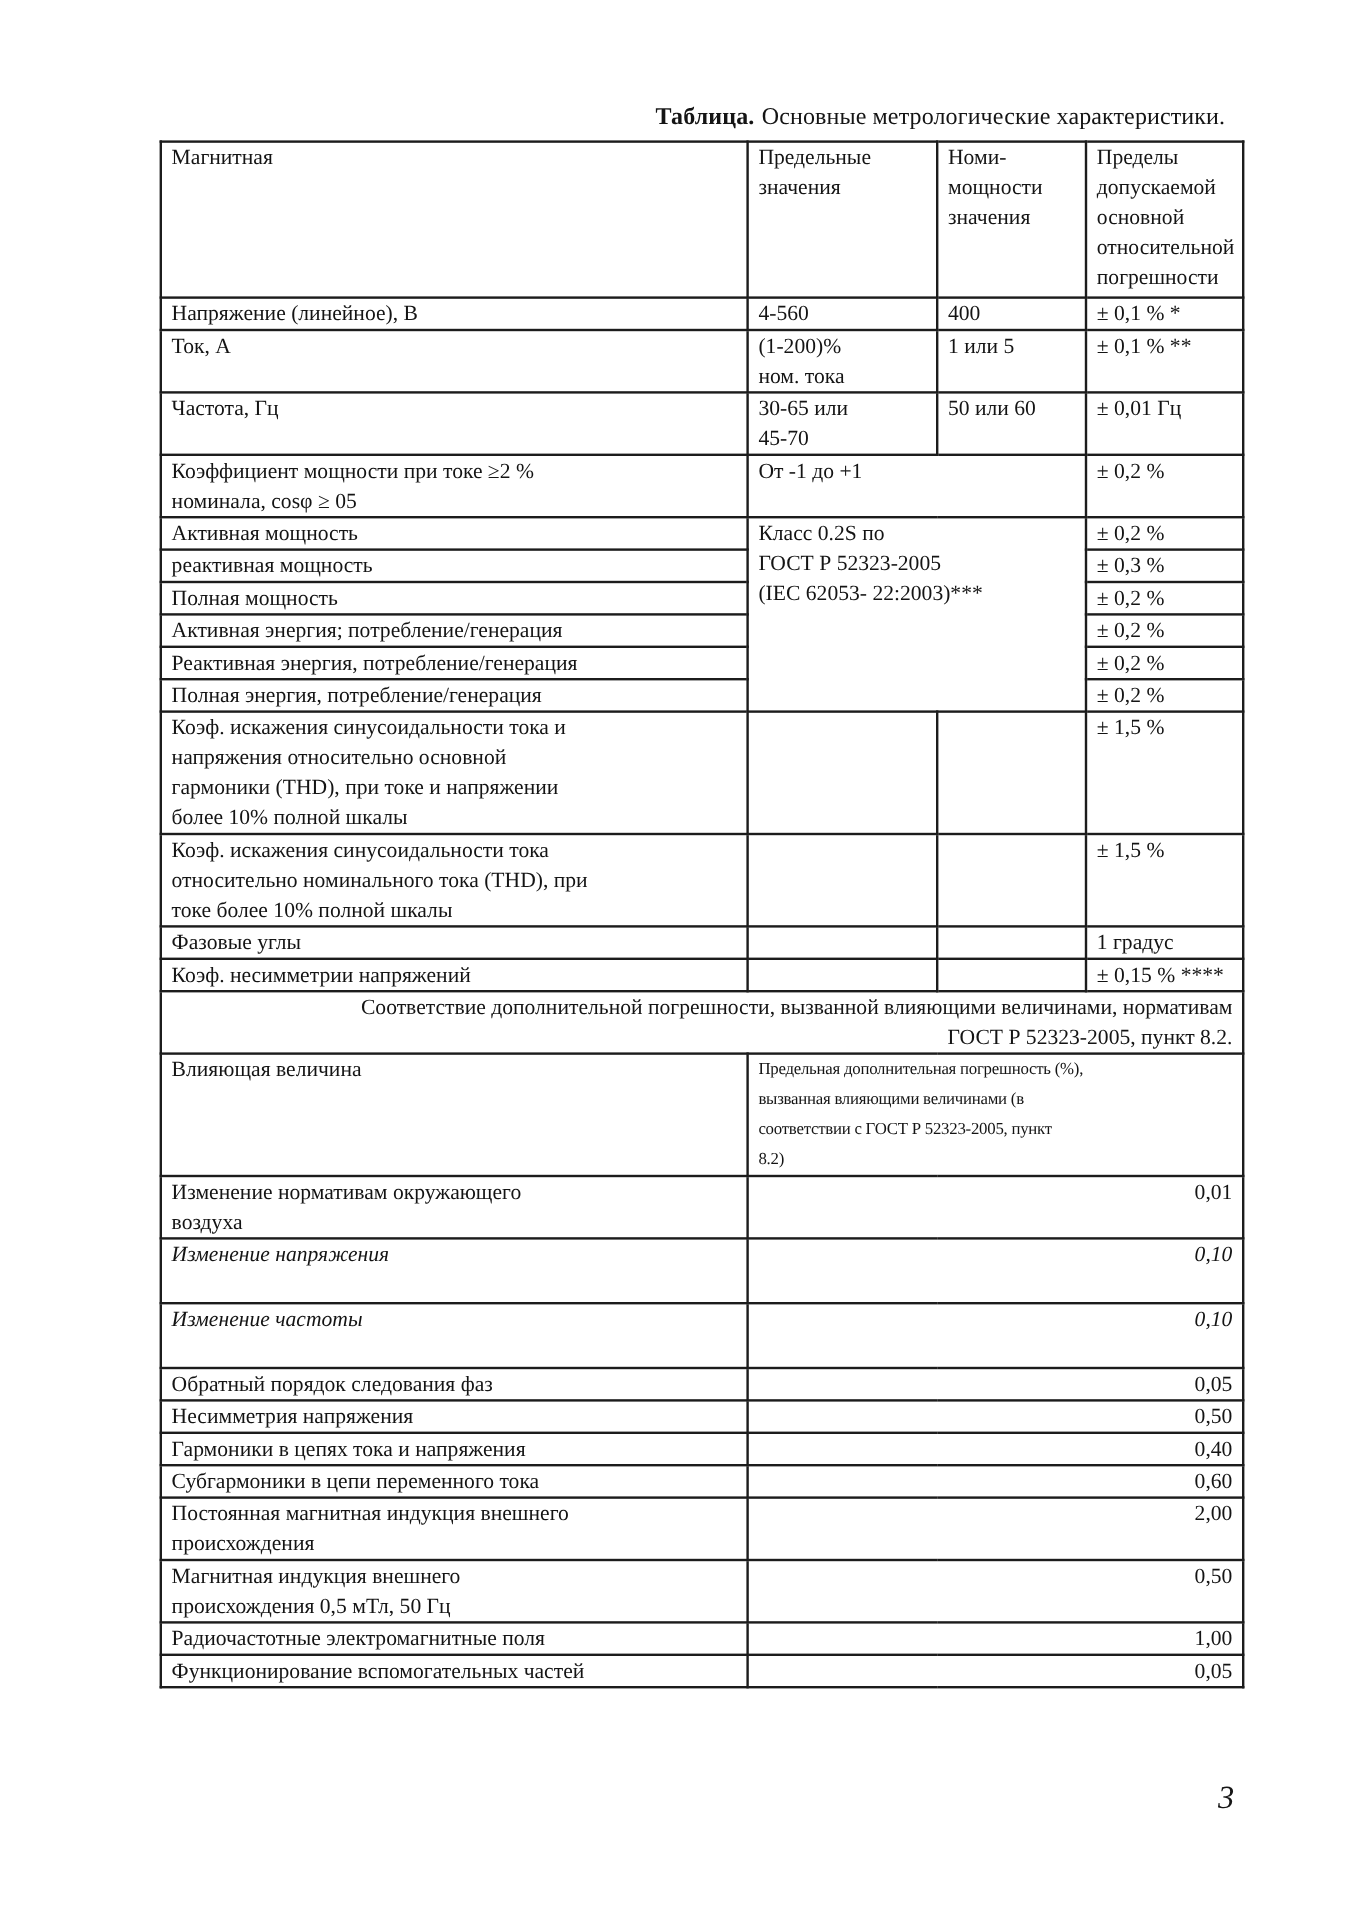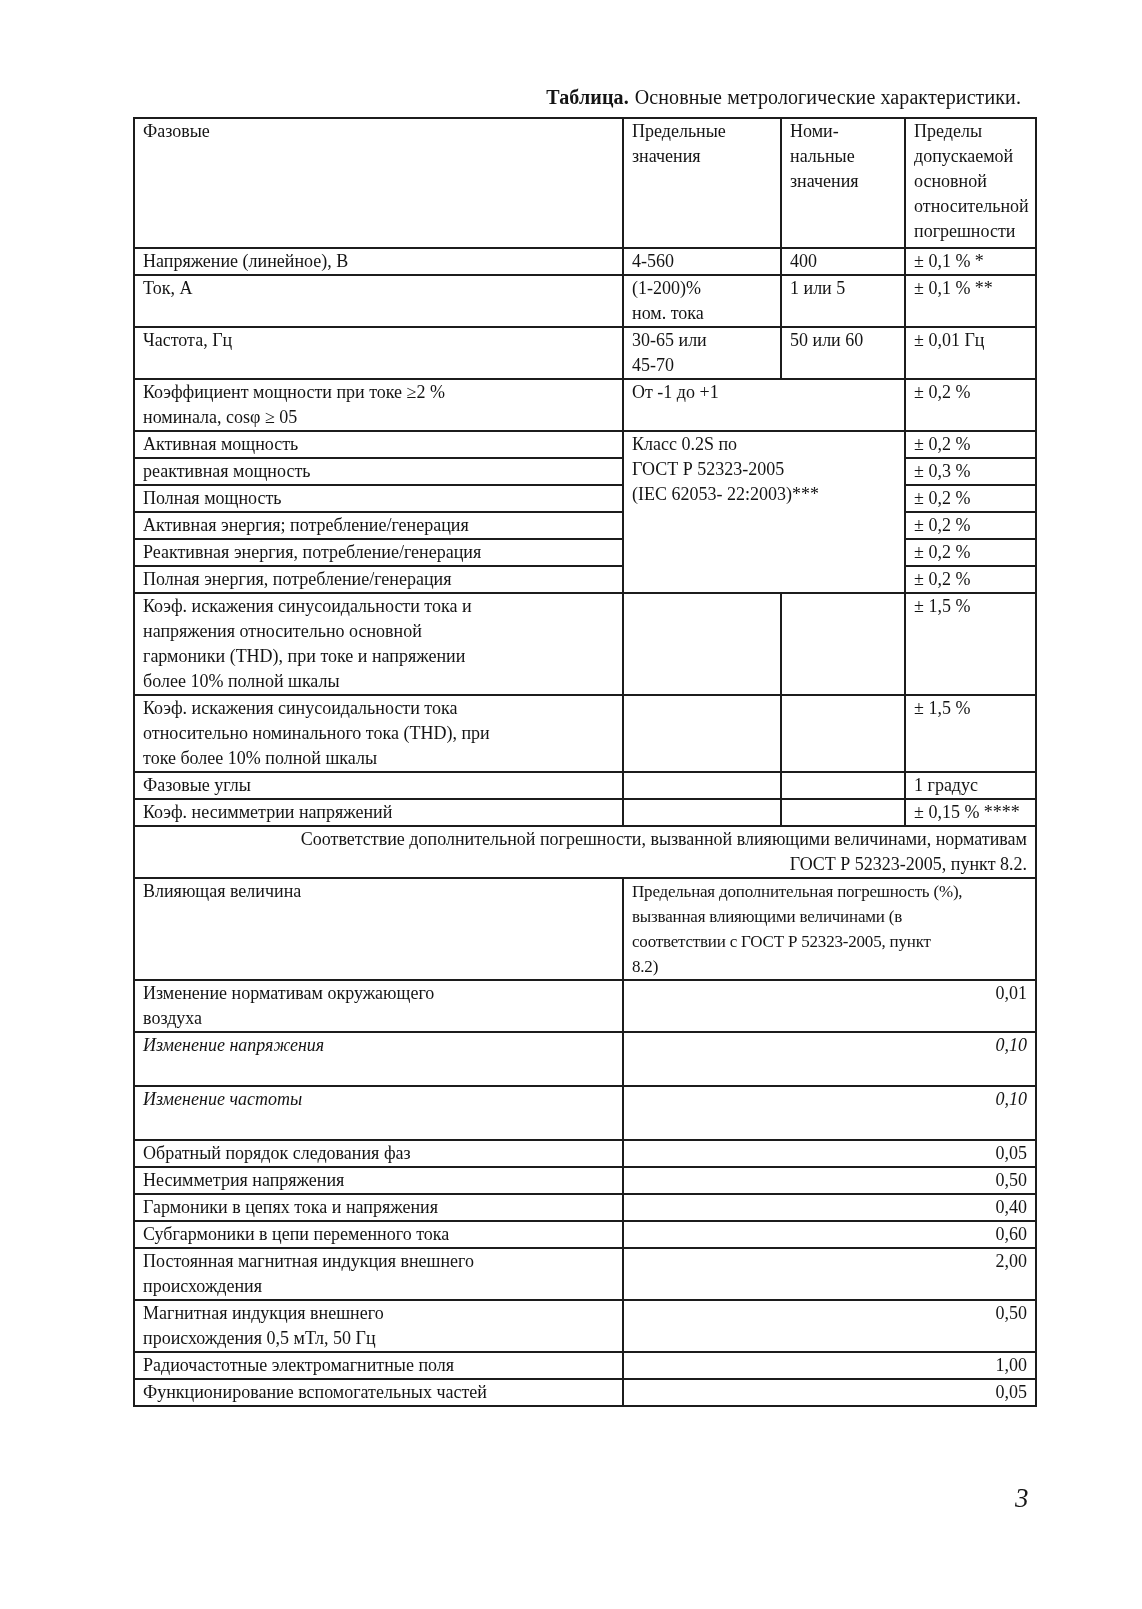--- a/index.html
+++ b/index.html
@@ -44,21 +44,21 @@
     padding: 0 8px;
     font-size: 18px;
     line-height: 25px;
     white-space: pre-line;
     overflow: hidden;
   }
   tr.hrow td { height: 128px; }
   td.center { text-align: right; }
   tr.tall td { height: 52px; font-style: italic; }
   tr.t2head td.wide {
-    font-size: 17px;
+    font-size: 14px;
     letter-spacing: -0.2px;
     height: 100px;
   }
   .pageno {
     position: absolute;
     left: 1015px;
     top: 1483px;
     font-style: italic;
     font-size: 27px;
     color: #161616;
@@ -76,25 +76,25 @@
   <table class="doc">
     <colgroup>
       <col style="width:489px">
       <col style="width:158px">
       <col style="width:124px">
       <col style="width:131px">
     </colgroup>
 
     <tbody>
         <tr class="hrow">
-      <td>Фазовые</td>
+      <td>Магнитная</td>
       <td>Предельные
 значения</td>
       <td>Номи-
-нальные
+мощности
 значения</td>
       <td>Пределы
 допускаемой
 основной
 относительной
 погрешности</td>
     </tr>
 
     <tr>
       <td>Напряжение (линейное), В</td>

